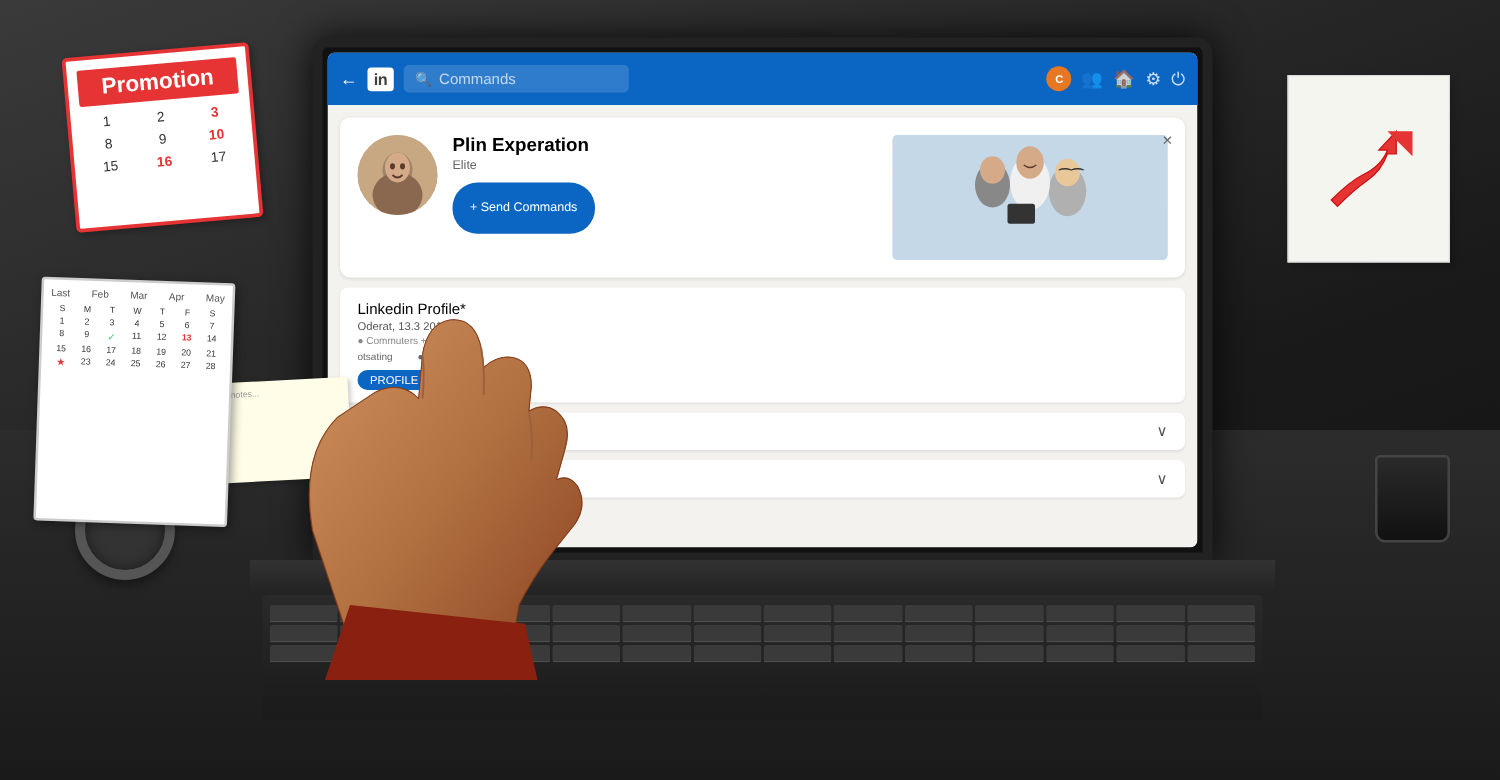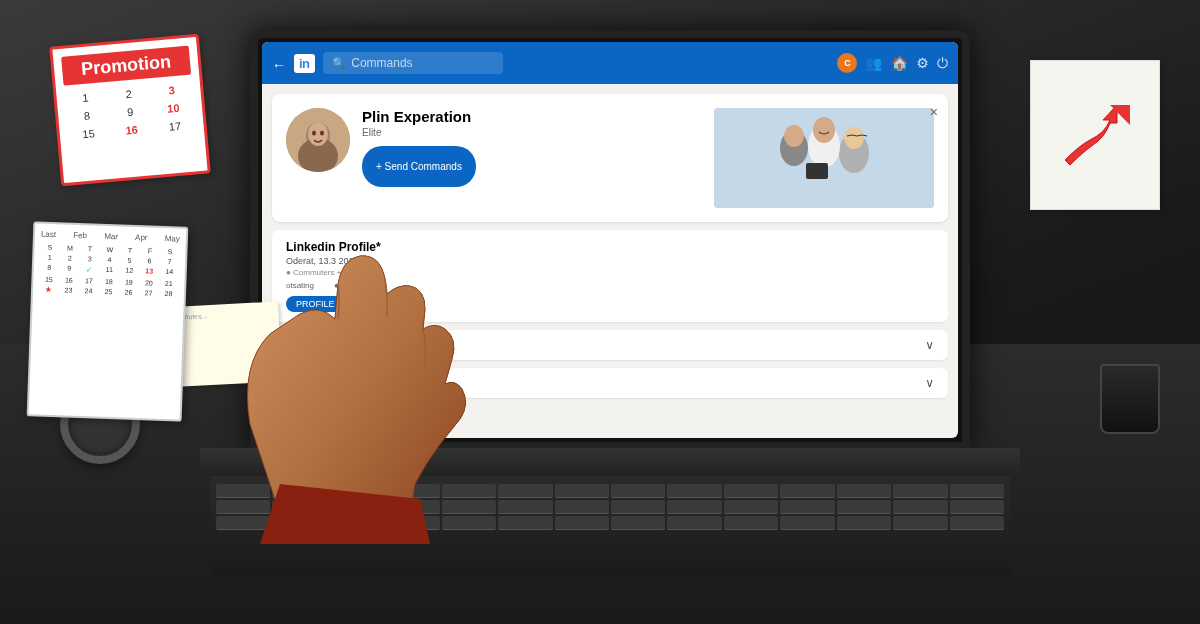--- a/index.html
+++ b/index.html
@@ -218,21 +218,21 @@
       gap: 8px;
       flex-shrink: 0;
     }
     .li-back-btn {
       color: white;
       font-size: 14px;
       cursor: pointer;
     }
     .li-logo {
       background: white;
-      color: #3b82f6;
+      color: #404040;
       font-weight: bold;
       font-size: 13px;
       padding: 2px 5px;
       border-radius: 3px;
       letter-spacing: -0.5px;
     }
     .li-search-bar {
       background: rgba(255,255,255,0.15);
       border-radius: 4px;
       padding: 4px 10px;
@@ -345,21 +345,21 @@
 
     
     .li-profile-section {
       background: white;
       border-radius: 6px;
       padding: 10px 14px;
       box-shadow: 0 1px 2px rgba(0,0,0,0.08);
     }
     .li-profile-title {
       font-size: 12px;
-      font-weight: bold;
+      font-weight: normal;
       color: #000;
     }
     .li-profile-sub {
       font-size: 9px;
       color: #555;
       margin-top: 2px;
     }
     .li-profile-meta {
       font-size: 8px;
       color: #888;

